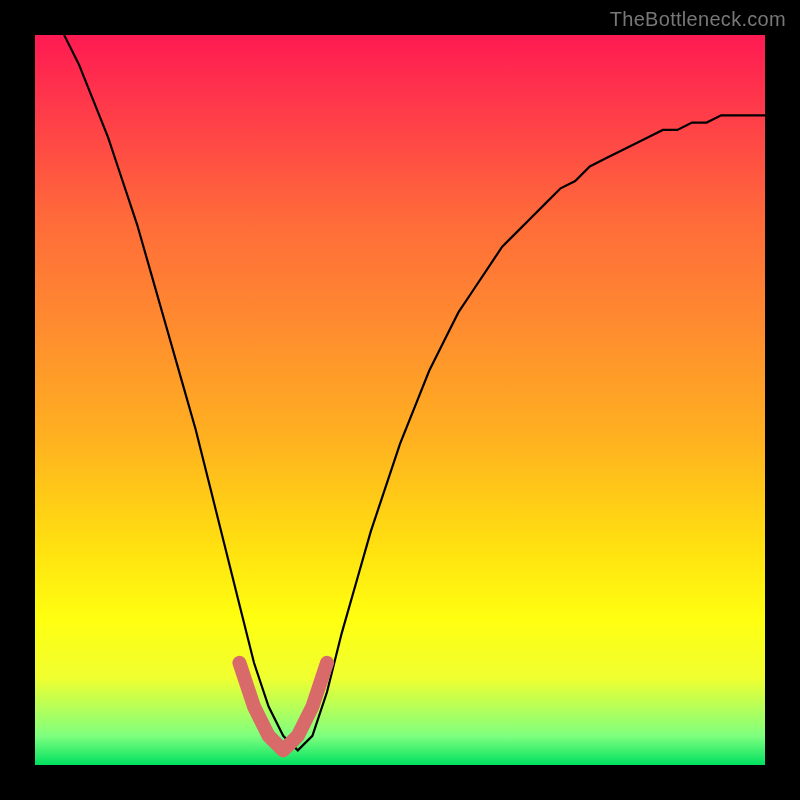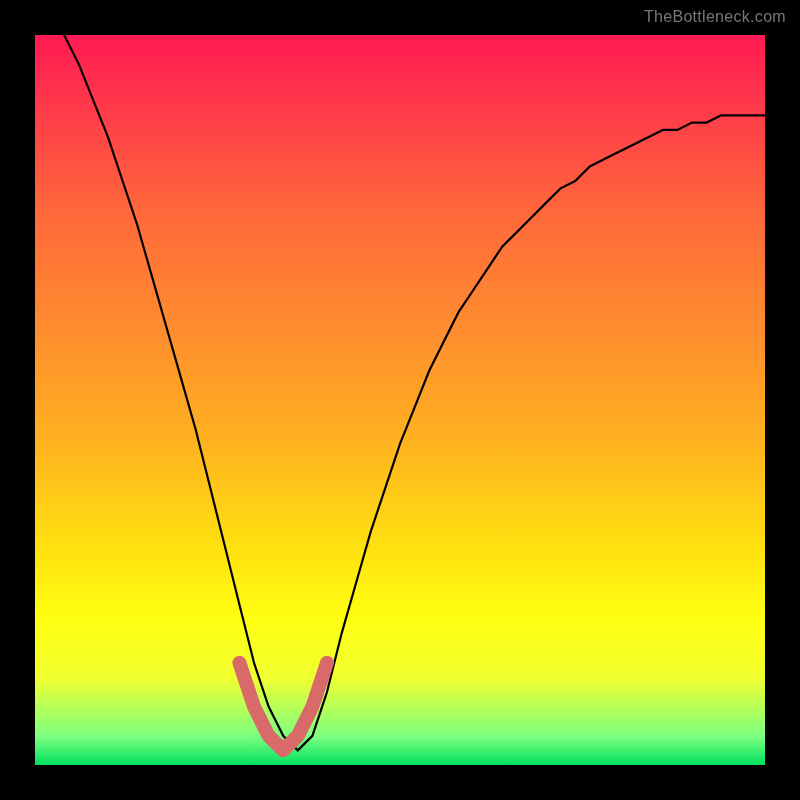--- a/index.html
+++ b/index.html
@@ -26,21 +26,21 @@
       #ffff10 80%,
       #f0ff30 88%,
       #7fff7f 96%,
       #00e060 100%);
   }
   .watermark {
     position: absolute;
     top: 8px;
     right: 14px;
     font-family: Arial, Helvetica, sans-serif;
-    font-size: 16px;
+    font-size: 20px;
     color: #777;
     font-weight: 500;
     letter-spacing: 0.3px;
   }
   svg.curves {
     position: absolute;
     left: 35px;
     top: 35px;
     width: 730px;
     height: 730px;

